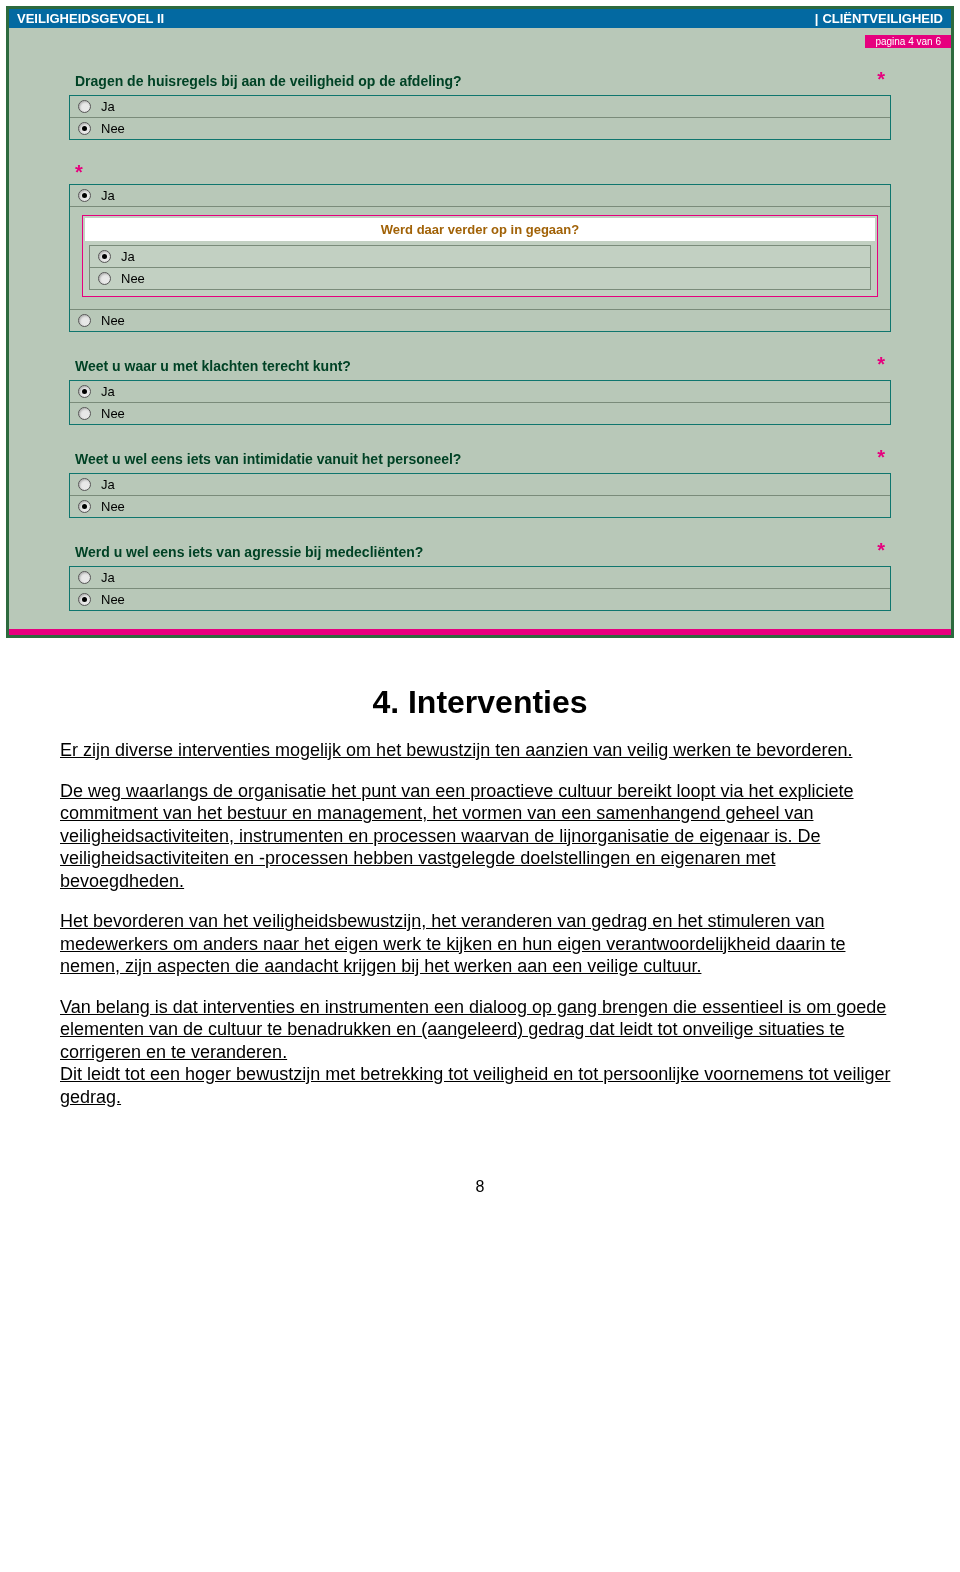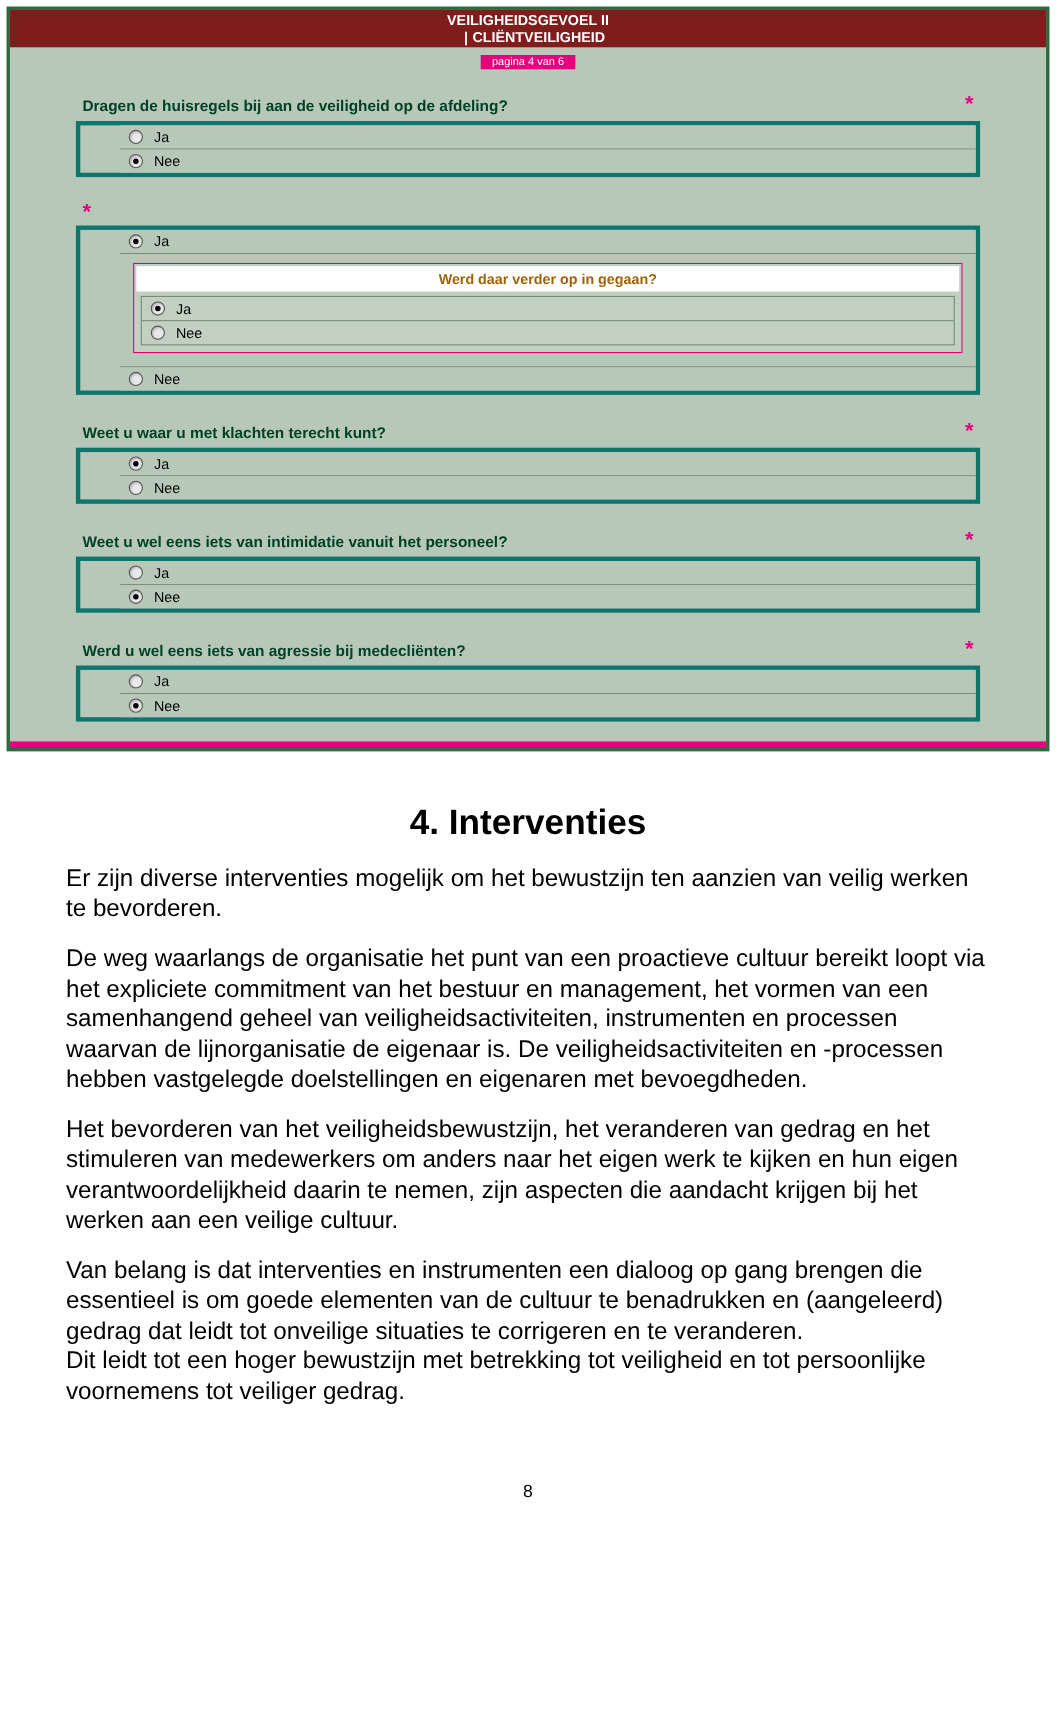--- a/index.html
+++ b/index.html
@@ -8,47 +8,46 @@
     background: #ffffff;
     width: 960px;
     margin: 0 auto;
   }
   .form-frame {
     border: 3px solid #2d6a3e;
     margin: 6px;
     background: #b8c8b8;
   }
   .header-bar {
-    background: #7f1d1d;
+    background: #0369a1;
     color: #ffffff;
     display: flex;
     justify-content: space-between;
     align-items: center;
     padding: 2px 8px;
     font-size: 13px;
     font-weight: bold;
-    flex-direction: column;
   }
   .header-left {
     display: flex;
     align-items: center;
     gap: 4px;
   }
   .header-left .roman {
     font-weight: bold;
   }
   .header-right {
     font-weight: bold;
     padding-left: 12px;
   }
   .header-right .sep {
     margin-right: 4px;
   }
   .pager-row {
-    text-align: center;
+    text-align: right;
     padding-top: 3px;
     padding-bottom: 2px;
   }
   .pager {
     display: inline-block;
     background: #e6007e;
     color: #ffffff;
     font-size: 10px;
     padding: 1px 10px;
   }
@@ -71,22 +70,21 @@
     font-weight: bold;
     font-size: 14px;
   }
   .req {
     color: #e6007e;
     font-weight: bold;
     font-size: 20px;
     line-height: 12px;
   }
   .opts {
-    border: 4px solid #0f766e;
-    padding-left: 36px;
+    border: 1px solid #0f766e;
   }
   .opt {
     display: flex;
     align-items: center;
     gap: 10px;
     padding: 3px 8px;
     font-size: 13px;
     border-bottom: 1px solid #7a8b7a;
     background: #b8c8b8;
   }
@@ -148,23 +146,24 @@
   .doc {
     padding: 40px 60px 30px 60px;
   }
   h2.doc-heading {
     font-size: 32px;
     font-weight: bold;
     margin-bottom: 18px;
     text-align: center;
   }
   .para {
-    font-size: 22px;
+    font-size: 18px;
     line-height: 1.25;
     margin-bottom: 18px;
+    text-decoration: underline;
   }
   .page-num {
     text-align: center;
     font-size: 16px;
     margin-top: 70px;
   }
 </style>
 </head>
 <body>
 

